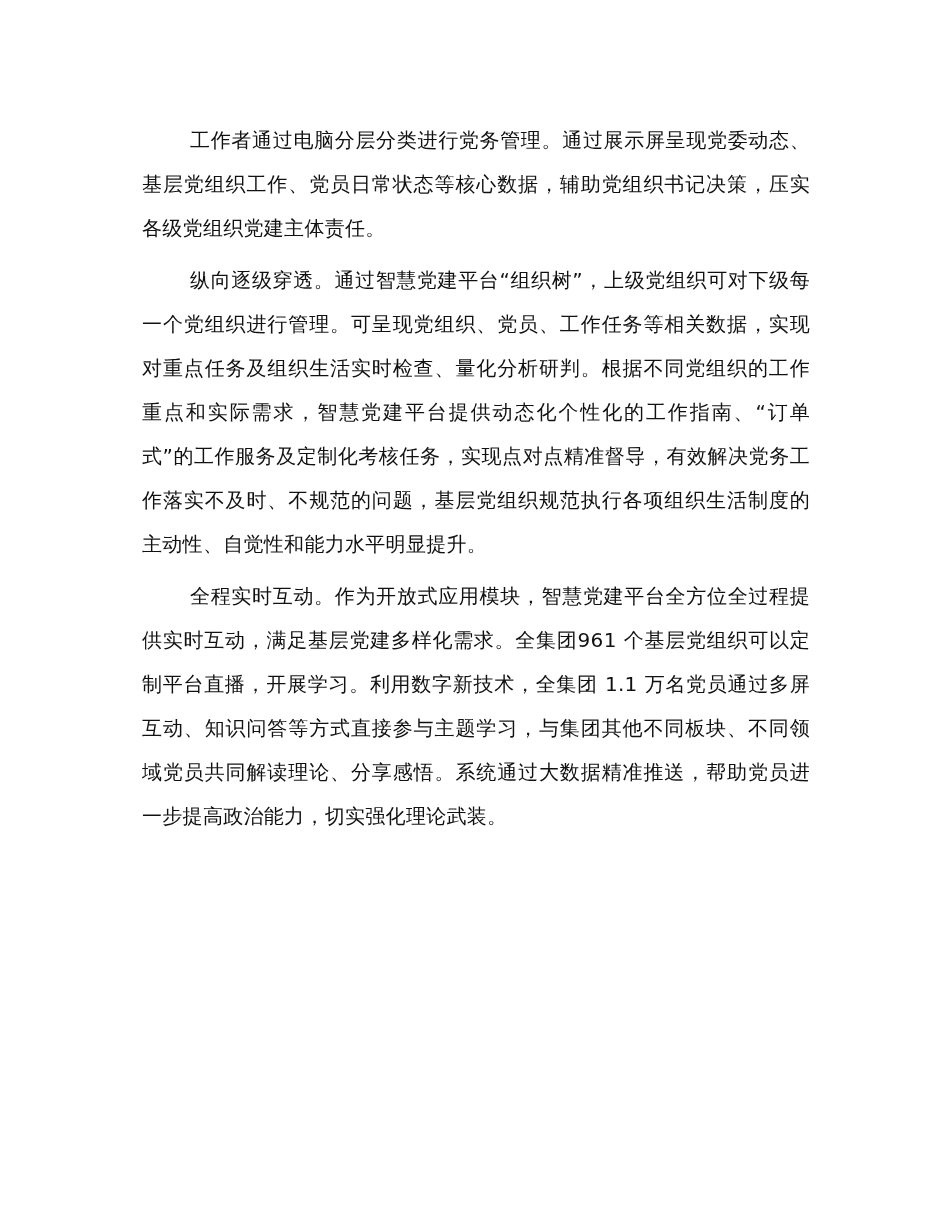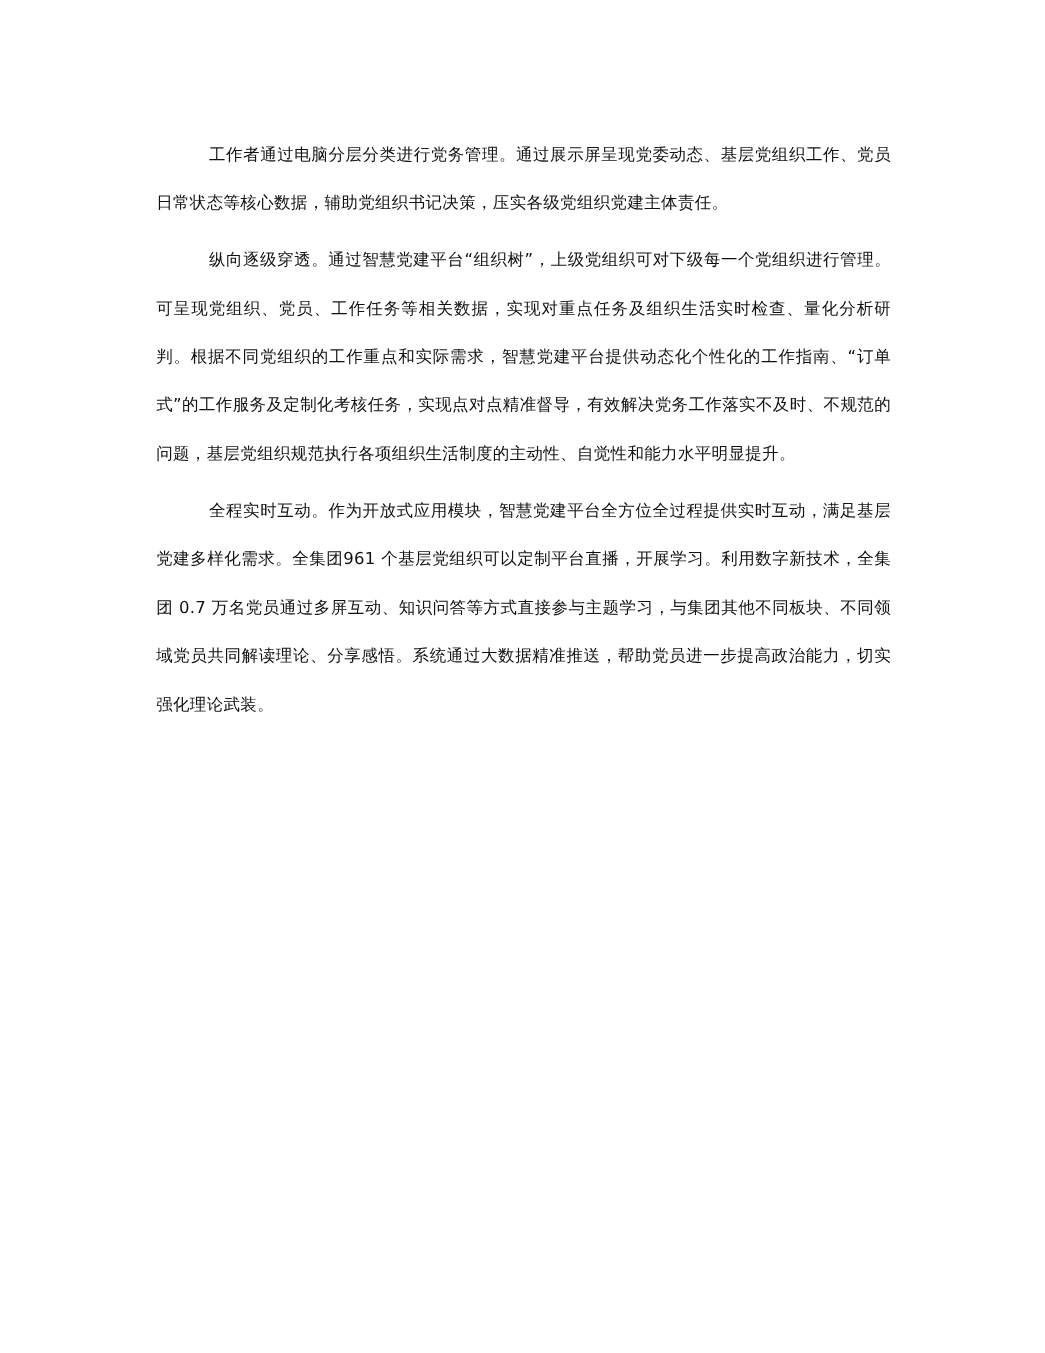--- a/index.html
+++ b/index.html
@@ -15,29 +15,29 @@
   }
   .page {
     position: absolute;
     left: 142px;
     top: 118px;
     width: 668px;
   }
   .para {
     margin: 0 0 8px 0;
     font-family: "DejaVu Sans", sans-serif;
-    font-size: 15px;
+    font-size: 20px;
     line-height: 44px;
     color: #111111;
     text-indent: 48px;
     text-align: justify;
     letter-spacing: 0.3px;
     word-break: break-all;
   }
 </style>
 </head>
 <body>
 
 <div class="page">
   <p class="para">工作者通过电脑分层分类进行党务管理。通过展示屏呈现党委动态、基层党组织工作、党员日常状态等核心数据，辅助党组织书记决策，压实各级党组织党建主体责任。</p>
   <p class="para">纵向逐级穿透。通过智慧党建平台“组织树”，上级党组织可对下级每一个党组织进行管理。可呈现党组织、党员、工作任务等相关数据，实现对重点任务及组织生活实时检查、量化分析研判。根据不同党组织的工作重点和实际需求，智慧党建平台提供动态化个性化的工作指南、“订单式”的工作服务及定制化考核任务，实现点对点精准督导，有效解决党务工作落实不及时、不规范的问题，基层党组织规范执行各项组织生活制度的主动性、自觉性和能力水平明显提升。</p>
-  <p class="para">全程实时互动。作为开放式应用模块，智慧党建平台全方位全过程提供实时互动，满足基层党建多样化需求。全集团961 个基层党组织可以定制平台直播，开展学习。利用数字新技术，全集团 0.7 万名党员通过多屏互动、知识问答等方式直接参与主题学习，与集团其他不同板块、不同领域党员共同解读理论、分享感悟。系统通过大数据精准推送，帮助党员进一步提高政治能力，切实强化理论武装。</p>
+  <p class="para">全程实时互动。作为开放式应用模块，智慧党建平台全方位全过程提供实时互动，满足基层党建多样化需求。全集团961 个基层党组织可以定制平台直播，开展学习。利用数字新技术，全集团 1.1 万名党员通过多屏互动、知识问答等方式直接参与主题学习，与集团其他不同板块、不同领域党员共同解读理论、分享感悟。系统通过大数据精准推送，帮助党员进一步提高政治能力，切实强化理论武装。</p>
 </div>
 
 </body></html>

